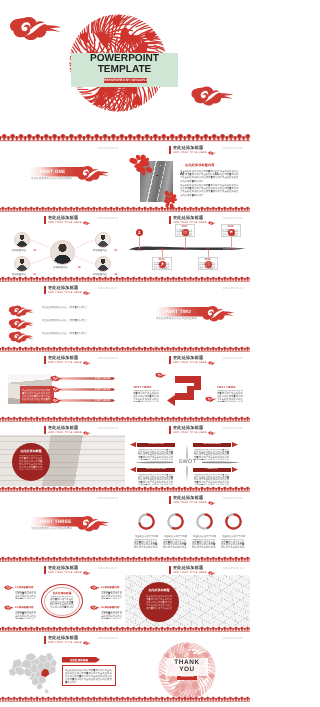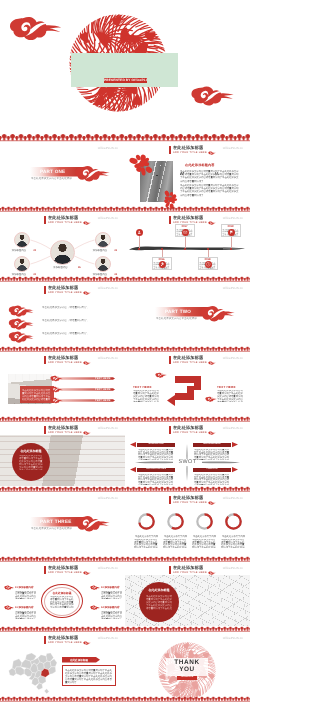--- a/index.html
+++ b/index.html
@@ -117,20 +117,22 @@
   <svg class="clip" style="left:190px;top:84px;width:44px;height:29px;" viewBox="0 0 104 68">
     <g fill="#cf3a33">
       <path d="M 30,8 C 40,3 52,7 55,16 C 62,12 72,15 74,22 C 82,21 95,23 103,26 C 96,26 86,27 80,28 C 88,29 96,32 101,35 C 92,33 80,32 74,33 C 73,43 64,48 56,45 C 50,53 36,52 31,44 C 20,48 10,42 10,33 C 2,31 1,18 9,13 C 15,9 25,9 30,8 Z"></path>
     </g>
     <g fill="#fff">
       <path d="M 35,16 C 28,17 24,23 26,29 C 28,34 35,35 37,30 C 38,27 36,24 33,25 C 31,25 30,27 31,28 C 29,25 32,21 36,21 C 41,21 44,26 43,31 C 42,36 38,40 33,43 C 43,40 52,33 58,27 C 66,19 80,17 95,20 C 85,15 70,15 60,19 C 52,22 46,27 42,32 C 45,22 42,15 35,16 Z"></path>
     </g>
   </svg>
 
   <div style="position:absolute;left:71px;top:53px;width:107px;height:34px;background:#cfe6d4;"></div>
+  <div style="position:absolute;left:71px;top:54.2px;width:107px;text-align:center;font-size:10.1px;font-weight:bold;color:#1f1f1f;letter-spacing:0;line-height:10.5px;">POWERPOINT</div>
+  <div style="position:absolute;left:71px;top:65px;width:107px;text-align:center;font-size:10.1px;font-weight:bold;color:#1f1f1f;letter-spacing:0;line-height:10.5px;">TEMPLATE</div>
   <div style="position:absolute;left:104px;top:77.6px;width:43px;height:5.4px;background:#c62f28;"></div>
   <div style="position:absolute;left:104px;top:78.1px;width:43px;height:5px;line-height:5px;text-align:center;font-size:3.2px;font-weight:bold;color:#ffffff;letter-spacing:.15px;white-space:nowrap;overflow:hidden;">PRESENTED BY OfficePLUS</div>
   <div class="waveband">
     <svg viewBox="0 0 250 9" preserveAspectRatio="none" style="height:9px;">
       <rect x="0" y="0" width="250" height="9" fill="url(#ruyi)"></rect>
       <rect x="0" y="7.5" width="250" height="0.65" fill="#c0302b"></rect>
     </svg>
   </div>
 </div>
 

